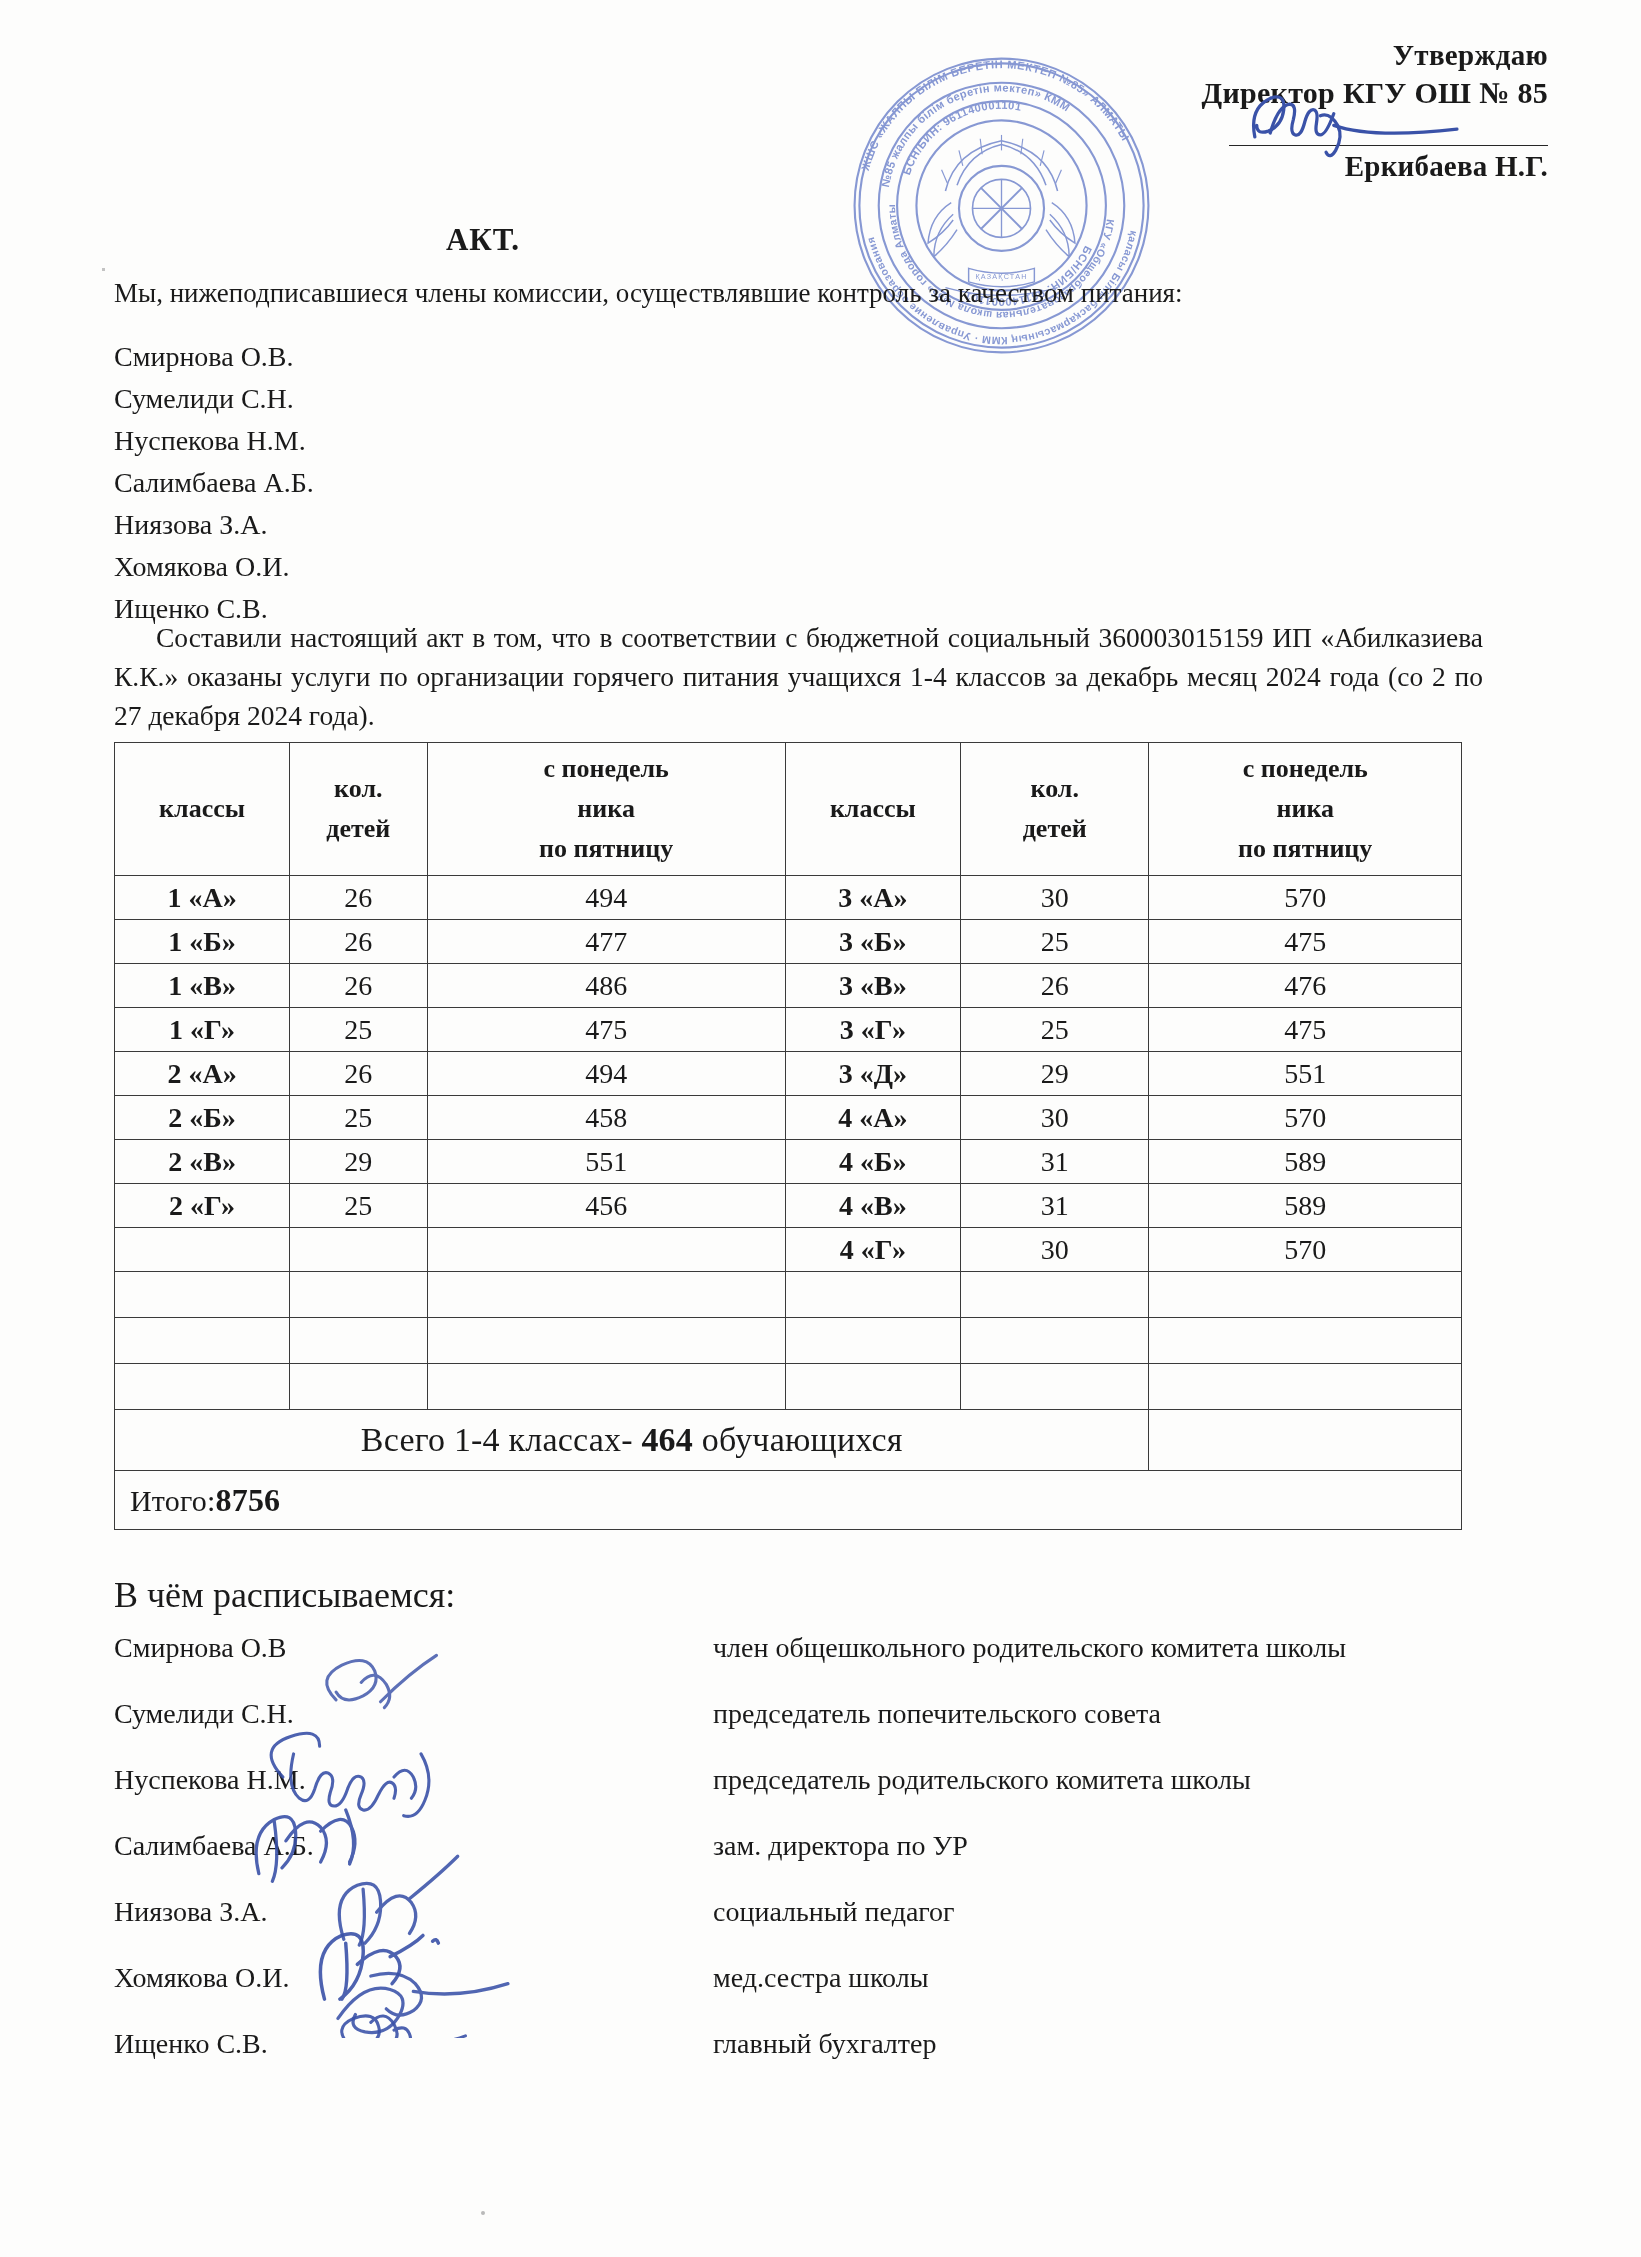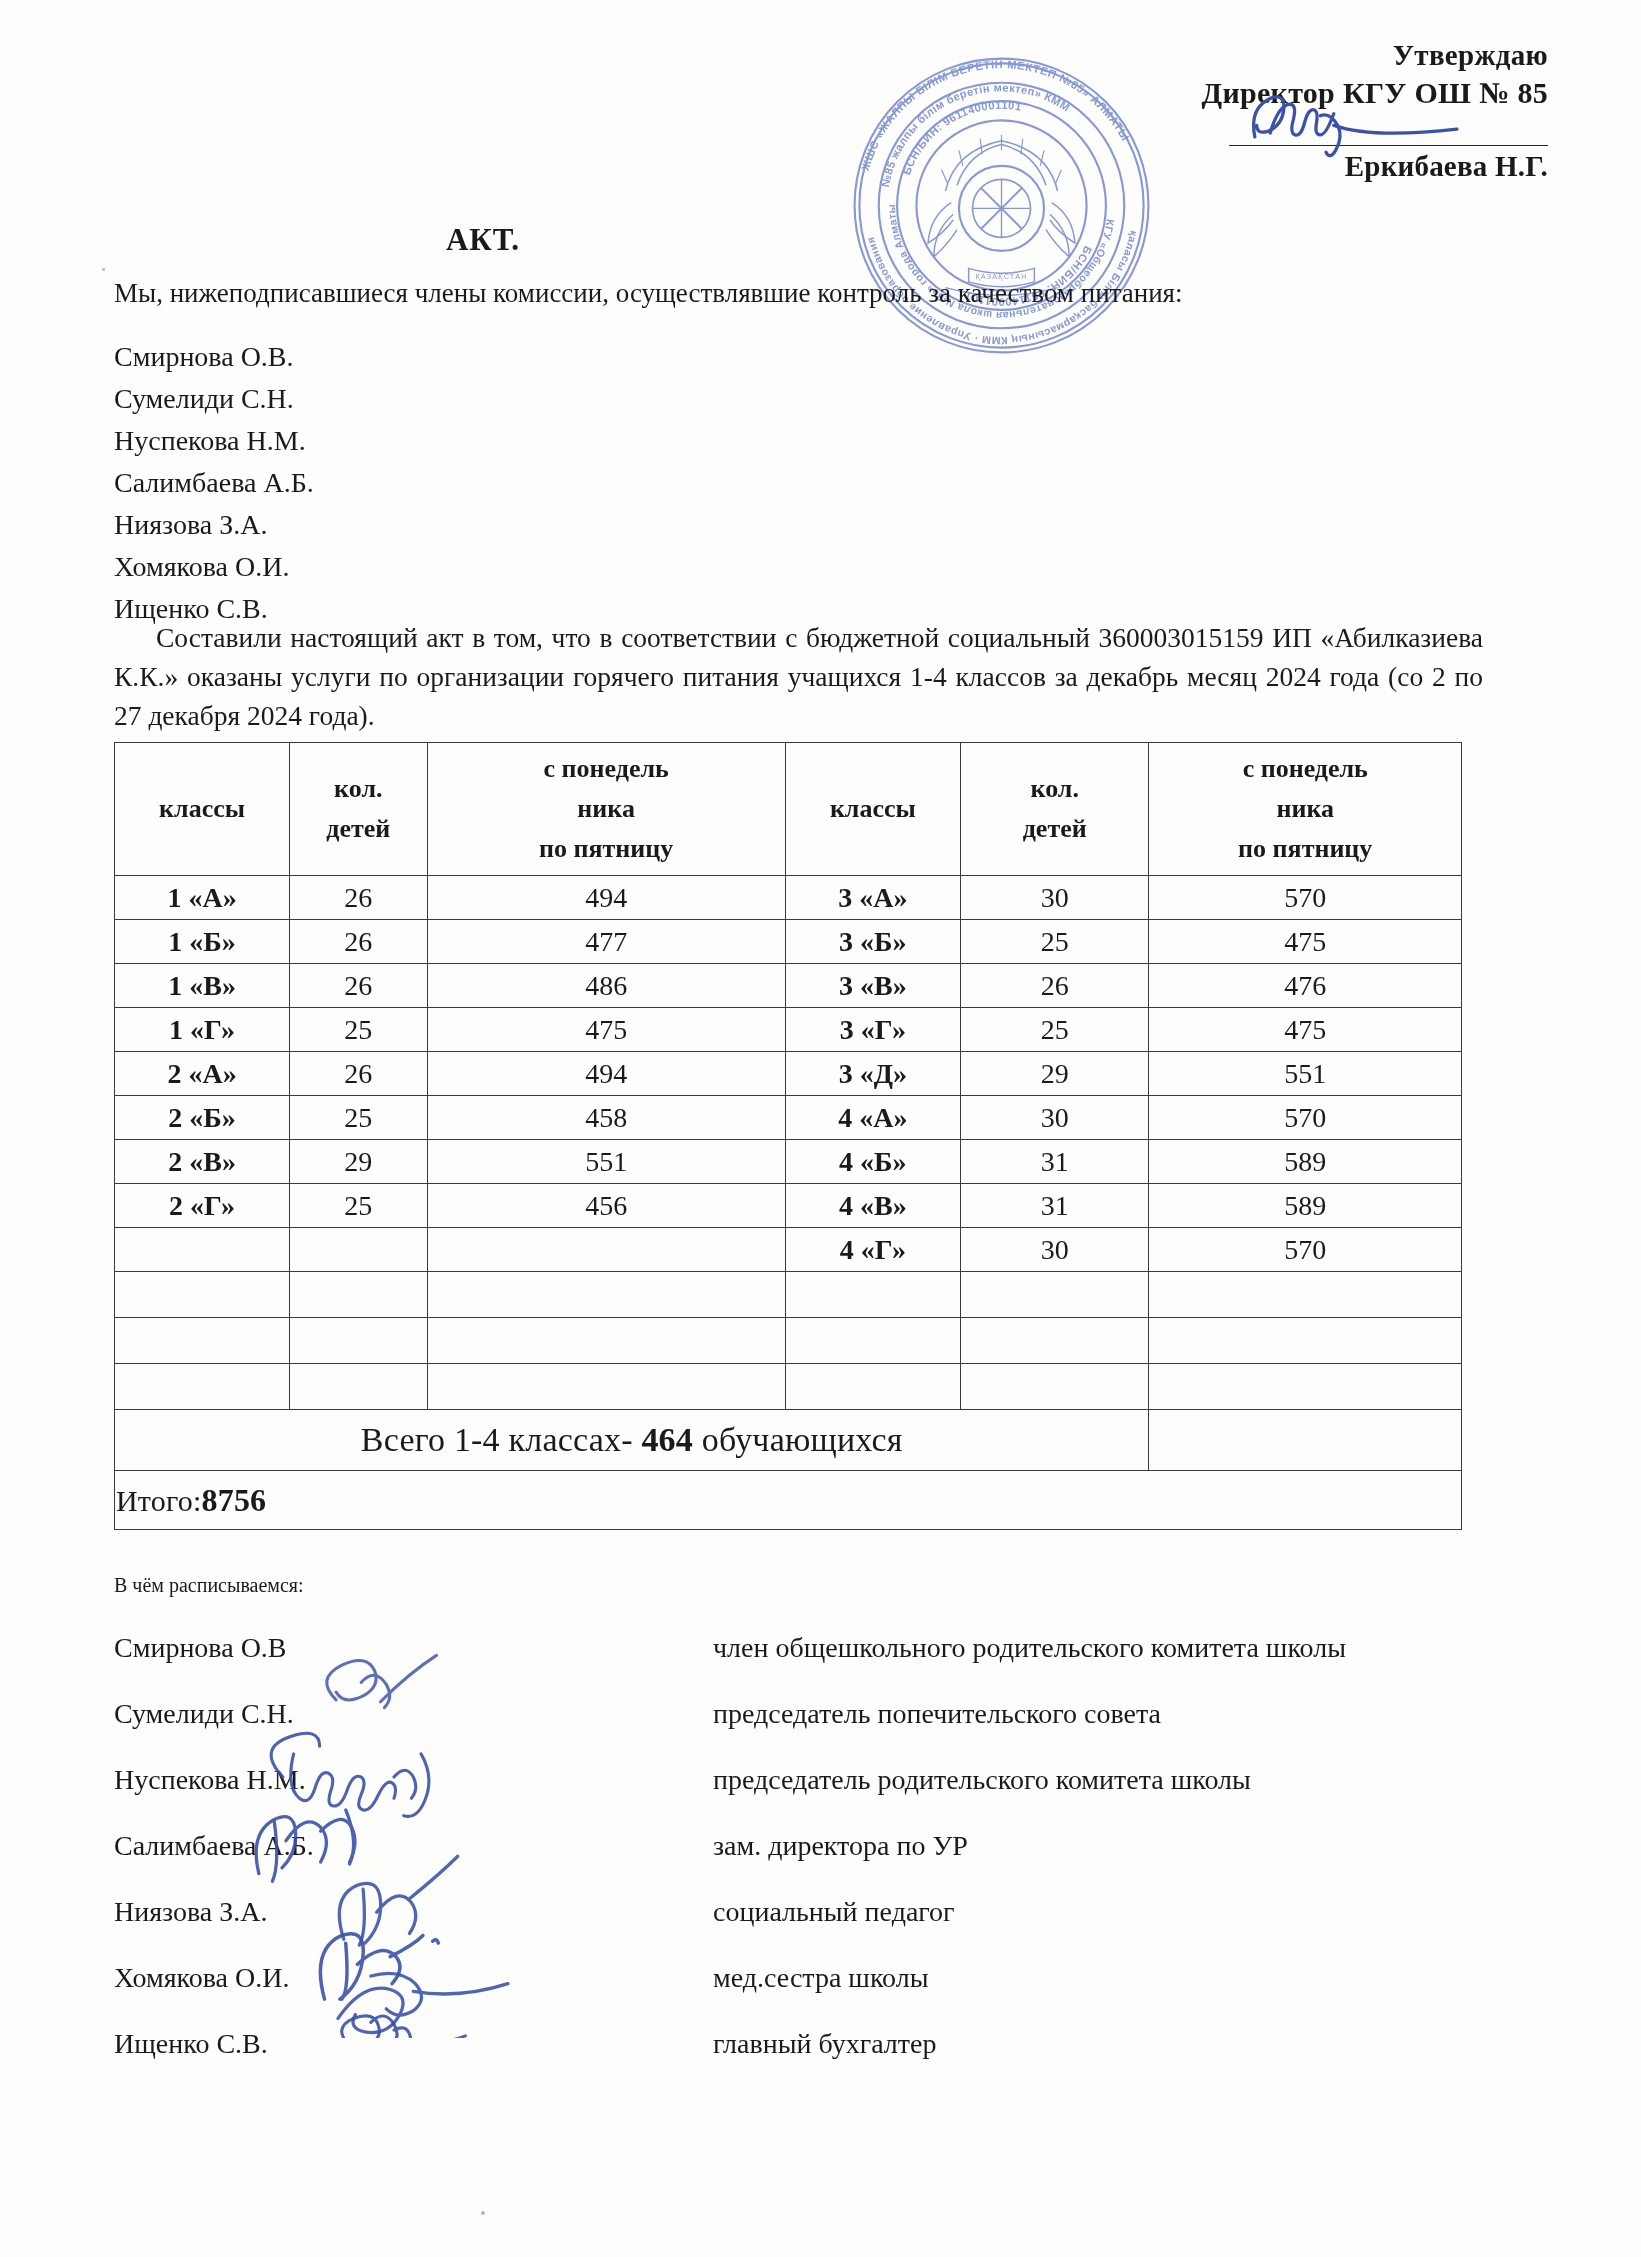--- a/index.html
+++ b/index.html
@@ -165,37 +165,37 @@
     font-size: 34px;
     height: 60px;
     text-align: center;
     letter-spacing: 0.2px;
   }
   table.main td.total b { font-weight: bold; }
   table.main td.grand {
     font-size: 30px;
     height: 58px;
     text-align: left;
-    padding-left: 1px;
+    padding-left: 15px;
     letter-spacing: 0.2px;
   }
   table.main td.grand b { font-weight: bold; font-size: 32px; }
   .col1 { width: 13.0%; }
   .col2 { width: 10.2%; }
   .col3 { width: 26.6%; }
   .col4 { width: 13.0%; }
   .col5 { width: 14.0%; }
   .col6 { width: 23.2%; }
 
   
   .sig-head {
     position: absolute;
     top: 1574px;
     left: 114px;
-    font-size: 20px;
+    font-size: 36px;
     z-index: 6;
   }
   .sig-list {
     position: absolute;
     top: 1632px;
     left: 114px;
     width: 1371px;
     z-index: 6;
   }
   .sig-row {

